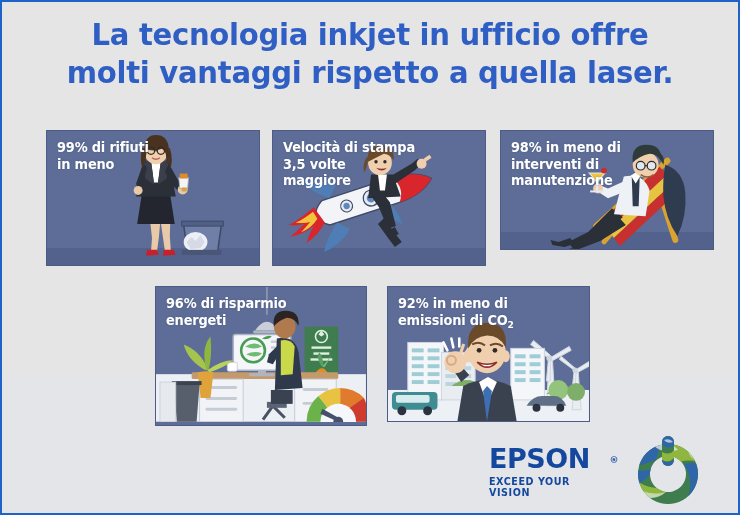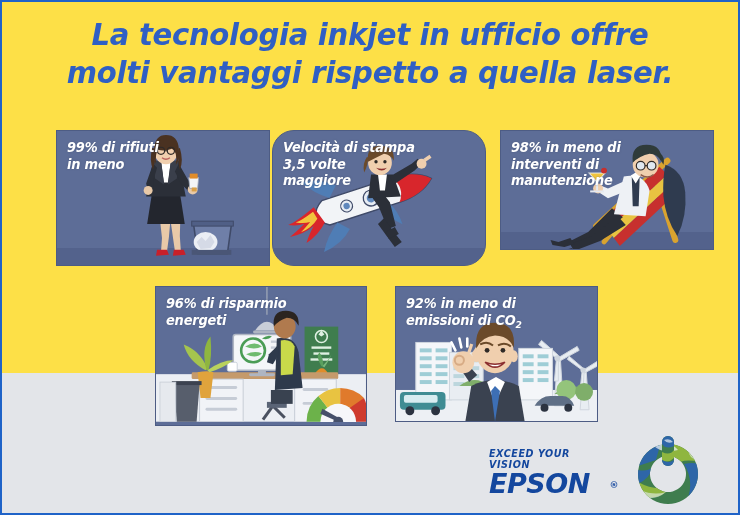--- a/index.html
+++ b/index.html
@@ -5,24 +5,23 @@
   * { box-sizing: border-box; margin: 0; padding: 0; }
   html, body {
     width: 740px; height: 515px;
     font-family: "Liberation Sans", sans-serif;
     background: #ffffff;
     overflow: hidden;
   }
   #poster {
     position: relative;
     width: 740px; height: 515px;
-    background: #fde047;
+    background: #e5e5e5;
     border: 2px solid #1f63c8;
     overflow: hidden;
-    font-style: italic;
   }
   
   #grey-band {
     position: absolute;
     left: 0; right: 0;
     top: 371px; bottom: 0;
     background: #e3e5e9;
   }
   
   #title {
@@ -100,21 +99,21 @@
 
 <div id="poster">
 
   <div id="grey-band"></div>
 
   <div id="title">
     <span class="tline">La tecnologia inkjet in ufficio offre</span>
     <span class="tline">molti vantaggi rispetto a quella laser.</span>
   </div>
 
-  <div class="card" style="left:54px; top:128px; width:214px; height:136px;">
+  <div class="card" style="left:44px; top:128px; width:214px; height:136px;">
     <svg class="art" viewBox="0 0 214 136" preserveAspectRatio="none">
 
       <path d="M138 95 L176 95 L172 124 L142 124 Z" fill="#6f7fa8" stroke="#3f4a68" stroke-width="1.6"></path>
       <rect x="136" y="91" width="42" height="5" fill="#505f86" stroke="#3f4a68" stroke-width="1"></rect>
 
       <ellipse cx="150" cy="112" rx="12" ry="10" fill="#eceff5"></ellipse>
       <path d="M141 112 l5-5 4 4 5-6 4 7 -4 6 -10 1z" fill="#d5dae6"></path>
       <rect x="136" y="120" width="40" height="5" fill="#4a5676"></rect>
 
       <path d="M102 72 l4 36 -1 14 h6 l2-15 3-34z" fill="#e8c9a8"></path>
@@ -147,21 +146,21 @@
       <line x1="108.6" y1="20" x2="111.4" y2="20" stroke="#2f2a27" stroke-width="1.1"></line>
       <path d="M106 27 q4 3 8 0" stroke="#b9615c" stroke-width="1.4" fill="none"></path>
     </svg>
     <div class="floor"></div>
     <div class="caption">
       <span class="cl">99% di rifiuti</span>
       <span class="cl">in meno</span>
     </div>
   </div>
 
-  <div class="card" style="left:270px; top:128px; width:214px; height:136px;border-radius:22px;">
+  <div class="card" style="left:270px; top:128px; width:214px; height:136px;">
     <svg class="art" viewBox="0 0 214 136" preserveAspectRatio="none">
       <g transform="rotate(-18 110 82)">
 
         <path d="M56 78 h74 q24 0 38 -13 q-14 -13 -38 -13 h-74 q-10 6 -10 13 q0 7 10 13z" fill="#f2f4f7" stroke="#3f4a68" stroke-width="1.4"></path>
         <path d="M130 52 q24 0 38 13 q-14 13 -38 13 q10 -13 0 -26z" fill="#d8262c"></path>
 
         <path d="M64 78 q-14 10 -22 24 q20 -2 32 -14z" fill="#4f7db5"></path>
         <path d="M64 52 q-14 -10 -22 -24 q20 2 32 14z" fill="#4f7db5"></path>
         <path d="M112 78 q4 14 14 22 q0 -14 -6 -24z" fill="#4f7db5"></path>
 
@@ -316,21 +315,21 @@
       <circle cx="184" cy="136" r="18" fill="#f6f7fa"></circle>
       <path d="M184 136 l-18 -8 2 -5 18 10z" fill="#46506a"></path>
       <circle cx="184" cy="136" r="5" fill="#46506a"></circle>
     </svg>
     <div class="caption">
       <span class="cl">96% di risparmio</span>
       <span class="cl">energeti</span>
     </div>
   </div>
 
-  <div class="card" style="left:393px; top:284px; width:203px; height:136px;">
+  <div class="card" style="left:385px; top:284px; width:203px; height:136px;">
     <svg class="art" viewBox="0 0 203 136" preserveAspectRatio="none">
       <rect x="0" y="104" width="203" height="32" fill="#edf0f4"></rect>
 
       <g stroke="#cfd6de" fill="#e8edf2">
         <path d="M160 120 l3 -48 h3 l3 48z"></path>
         <path d="M186 124 l3 -40 h3 l3 40z"></path>
       </g>
       <g fill="#e8edf2" stroke="#cfd6de" stroke-width="1">
         <path d="M162 72 l-18 -14 3 -4 17 15z"></path>
         <path d="M163 72 l20 -12 2 4 -20 11z"></path>
@@ -419,24 +418,24 @@
       <path d="M103 59 q7 -4 13 1" stroke="#6b4a2a" stroke-width="2" fill="none"></path>
       <path d="M90 76 q10 10 20 0 q-10 4 -20 0z" fill="#ffffff" stroke="#8c2f2f" stroke-width="1.6"></path>
     </svg>
     <div class="caption">
       <span class="cl">92% in meno di</span>
       <span class="cl"><span>emissioni di CO</span><sub>2</sub></span>
     </div>
   </div>
 
   <div id="epson-logo">
-    <div id="epson-tag">EXCEED YOUR VISION</div>
     <div id="epson-word">
       <span>EPSON</span><span id="epson-reg">®</span>
     </div>
+    <div id="epson-tag">EXCEED YOUR VISION</div>
   </div>
 
   <svg id="epson-mark" viewBox="0 0 88 76">
     <defs>
       <clipPath id="ringClip">
         <path d="M44 10 a30 30 0 1 0 0.001 0 Z M44 22 a18 18 0 1 1 -0.001 0 Z" fill-rule="evenodd"></path>
       </clipPath>
       <clipPath id="barClip">
         <rect x="38" y="2" width="12" height="30" rx="6"></rect>
       </clipPath>

